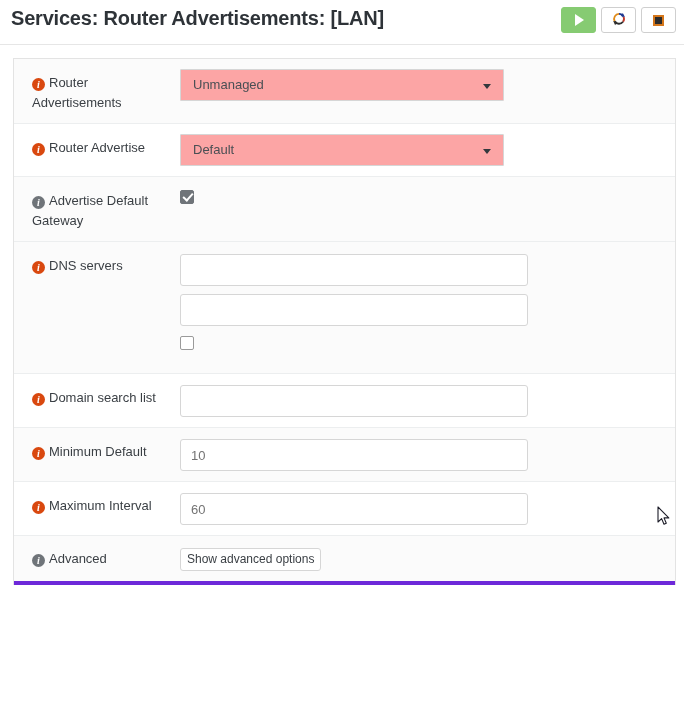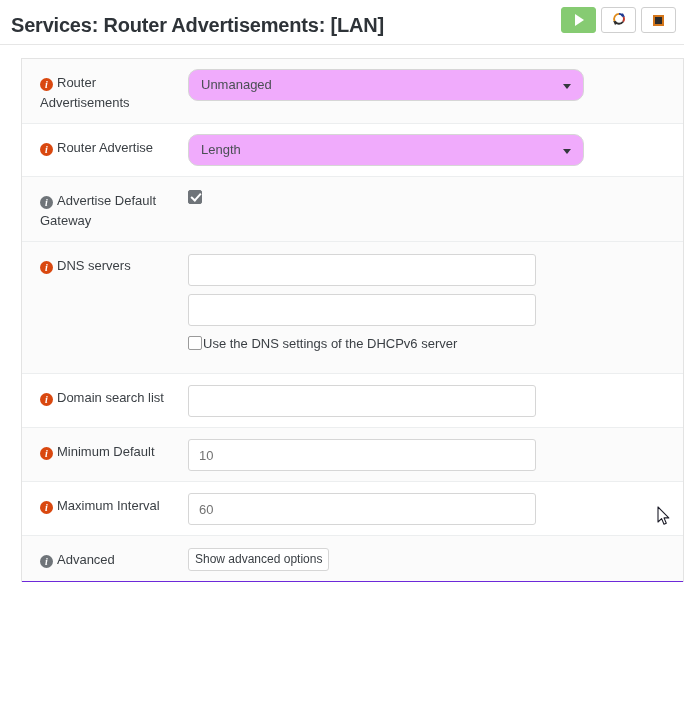--- a/index.html
+++ b/index.html
@@ -21,21 +21,21 @@
   .page-header {
     position: relative;
     height: 45px;
     background: #ffffff;
     border-bottom: 1px solid #e6e6e6;
     box-sizing: border-box;
   }
   .page-title {
     position: absolute;
     left: 11px;
-    top: 14px;
+    top: 7px;
     font-size: 20px;
     font-weight: bold;
     color: #2e3338;
     letter-spacing: -0.2px;
     white-space: nowrap;
   }
   .header-btns {
     position: absolute;
     right: 8px;
     top: 7px;
@@ -76,31 +76,30 @@
   
   .panel {
     position: absolute;
     left: 13px;
     top: 58px;
     width: 663px;
     border: 1px solid #e3e3e3;
     border-bottom: none;
     background: #ffffff;
     box-sizing: border-box;
-    margin-left: 8px;
   }
   .row {
     display: flex;
     border-bottom: 1px solid #eceeef;
     background: #fbfbfb;
     box-sizing: border-box;
     min-height: 52px;
   }
   .row.plain { background: #ffffff; }
-  .row:last-child { border-bottom: 1px solid #6d28d9; align-items: center; }
+  .row:last-child { border-bottom: 4px solid #6d28d9; }
 
   .lbl {
     width: 166px;
     flex: 0 0 166px;
     padding: 14px 8px 10px 18px;
     box-sizing: border-box;
     font-size: 13px;
     line-height: 20px;
     color: #3a3f44;
   }
@@ -125,25 +124,25 @@
     text-align: center;
     vertical-align: -1px;
     margin-right: 4px;
     font-style: italic;
   }
   .info.gray { background: #6f7479; }
 
   
   .select-box {
     position: relative;
-    width: 396px;
+    width: 324px;
     height: 32px;
     border: 1px solid #d6d6d6;
-    border-radius: 10px;
-    background: #f0abfc;
+    border-radius: 1px;
+    background: #fca5a5;
     box-sizing: border-box;
     font-size: 13px;
     color: #4a4f54;
     line-height: 30px;
     padding-left: 12px;
     cursor: pointer;
     user-select: none;
   }
   .caret {
     position: absolute;
@@ -332,21 +331,21 @@
       </div>
     </div>
   </div>
 
   <div class="row plain">
     <div class="lbl">
       <span class="info">i</span><span>Router Advertise</span>
     </div>
     <div class="fld">
       <div class="select-box">
-        <span>Length</span>
+        <span>Default</span>
         <span class="caret"></span>
       </div>
     </div>
   </div>
 
   <div class="row">
     <div class="lbl">
       <span class="info gray">i</span><span>Advertise Default Gateway</span>
     </div>
     <div class="fld" style="padding-top:13px;">
@@ -356,21 +355,21 @@
 
 
   <div class="row">
     <div class="lbl">
       <span class="info">i</span><span>DNS servers</span>
     </div>
     <div class="fld dns-stack" style="padding-top:12px;padding-bottom:14px;">
       <input type="text" class="txt-box" value="" style="">
       <input type="text" class="txt-box" value="" style="">
       <div class="dns-chk-line">
-        <input type="checkbox" class="chk" style=""><span>Use the DNS settings of the DHCPv6 server</span>
+        <input type="checkbox" class="chk" style="">
       </div>
     </div>
   </div>
 
   <div class="row plain">
     <div class="lbl">
       <span class="info">i</span><span>Domain search list</span>
     </div>
     <div class="fld" style="padding-top:11px;">
       <input type="text" class="txt-box" value="" style="">

